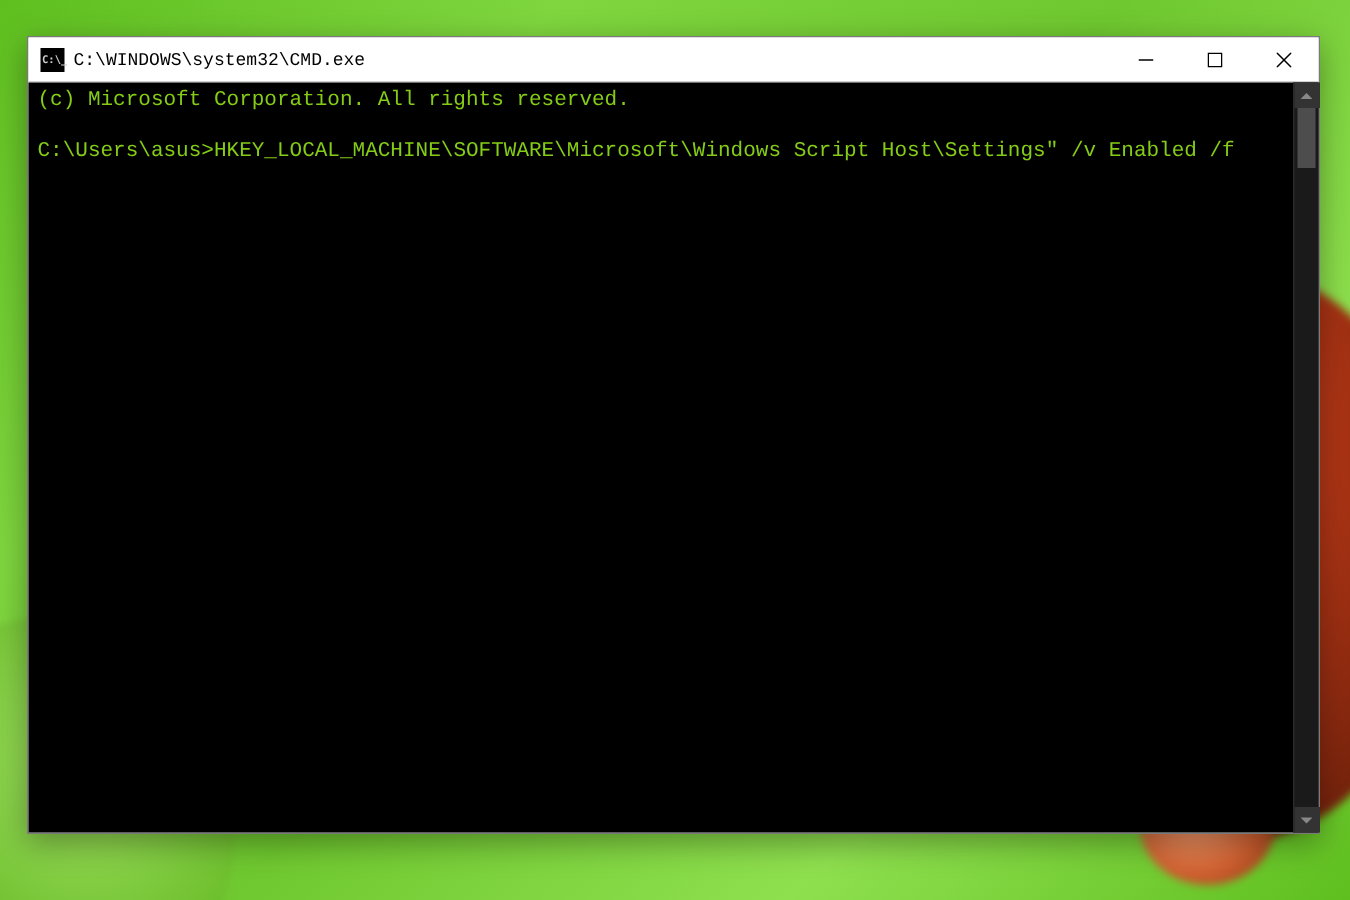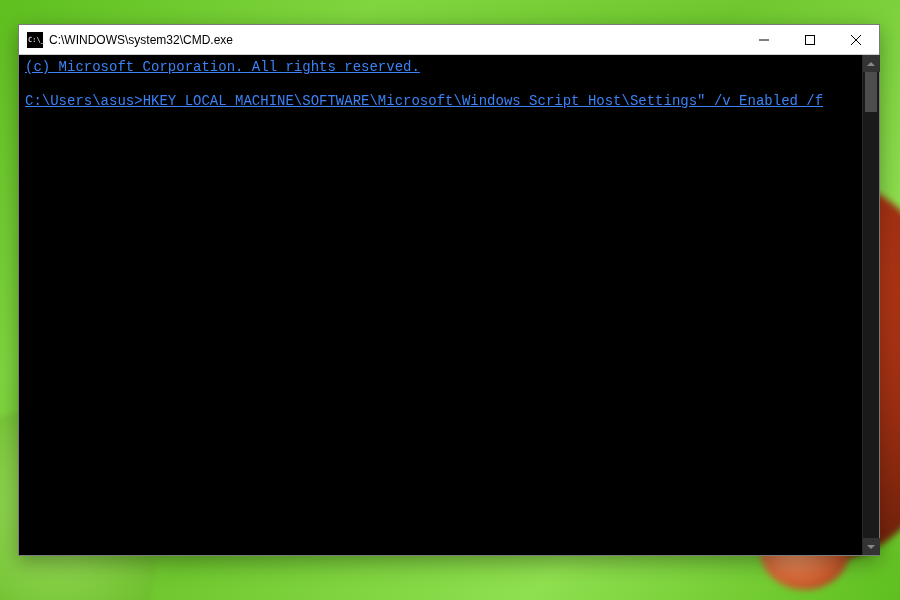--- a/index.html
+++ b/index.html
@@ -42,37 +42,36 @@
     .titlebar-icon {
       width: 16px; height: 16px; margin: 0 6px 0 8px;
       background: #000; position: relative; flex: 0 0 16px;
     }
     .titlebar-icon::before {
       content: "C:\\_"; color: #ccc; font: 700 7px/16px Consolas, monospace;
       position: absolute; left: 1px; top: 0;
     }
     .titlebar-title {
       font-size: 12px; color: #000; flex: 1 1 auto;
-      white-space: nowrap; overflow: hidden;
+      white-space: nowrap; overflow: hidden; font-family: Liberation Mono, monospace;
     }
     .tb-btn {
       width: 46px; height: 30px; display: flex; align-items: center; justify-content: center;
       cursor: pointer;
     }
     .tb-btn svg { width: 10px; height: 10px; stroke: #000; stroke-width: 1; fill: none; }
 
     .client {
       flex: 1 1 auto; display: flex; background: #000;
     }
     .terminal {
       flex: 1 1 auto; padding: 4px 6px;
       font: 14px/17px Consolas, "Courier New", monospace;
-      color: #3b82f6; white-space: pre-wrap; word-break: break-all;
+      color: #84cc16; white-space: pre-wrap; word-break: break-all;
       overflow: hidden;
-      text-decoration: underline;
     }
     .scrollbar {
       flex: 0 0 17px; width: 17px; background: #1a1a1a;
       display: flex; flex-direction: column; align-items: center;
       border-left: 1px solid #2a2a2a;
     }
     .sb-btn {
       width: 17px; height: 17px; background: #333;
       display: flex; align-items: center; justify-content: center;
       cursor: pointer;

